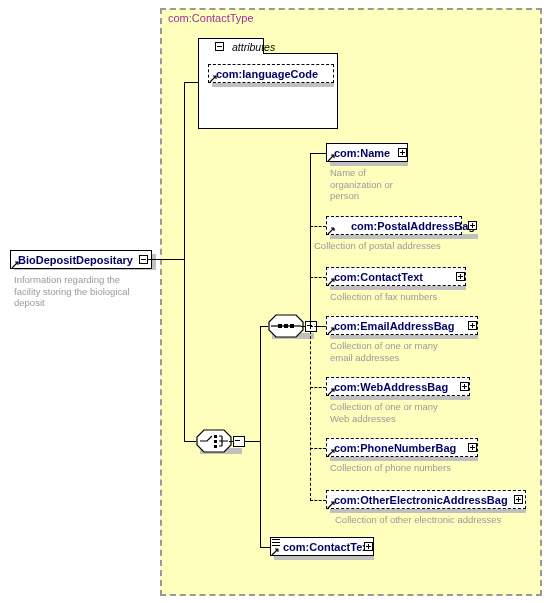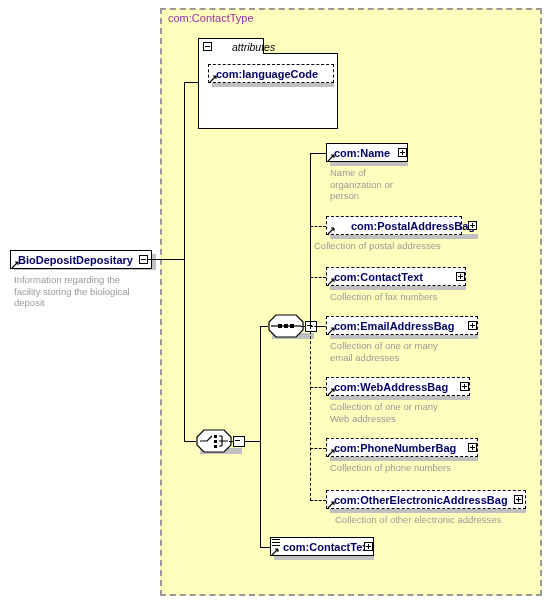--- a/index.html
+++ b/index.html
@@ -36,21 +36,21 @@
   .pm::before{content:"";position:absolute;left:1px;top:3px;width:5px;height:1px;background:#000;}
   .pm.plus::after{content:"";position:absolute;left:3px;top:1px;width:1px;height:5px;background:#000;}
 
   
   .anno{position:absolute;font-size:9.5px;color:#9a9a9a;line-height:11.5px;white-space:pre-line;}
 
   
   .attr-panel{position:absolute;background:#ffffff;border:1px solid #000000;box-sizing:border-box;}
   .attr-tab{position:absolute;background:#ffffff;border:1px solid #000000;
             border-bottom:none;box-sizing:border-box;display:flex;align-items:center;
-            padding-left:4px;gap:20px;}
+            padding-left:16px;gap:8px;}
   .attr-tab .lbl{font-size:10.5px;font-style:italic;color:#000000;}
   .minusbox{width:9px;height:9px;border:1px solid #000;background:#fff;
             box-sizing:border-box;position:relative;flex:0 0 auto;}
   .minusbox::before{content:"";position:absolute;left:1px;top:3px;width:5px;height:1px;background:#000;}
 
   
   .comp{position:absolute;}
   .comp svg{display:block;}
   .comp-shadow{position:absolute;background:#c0c0c0;}
 

